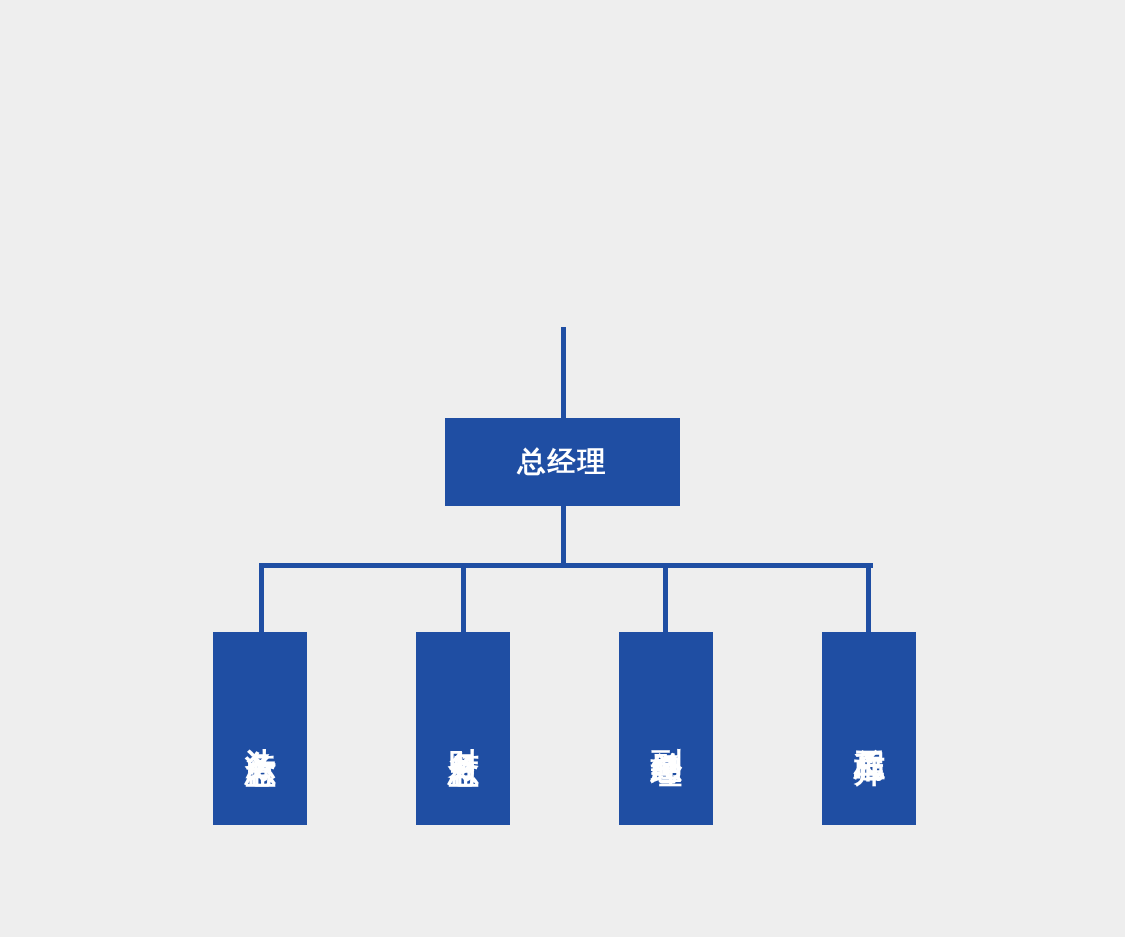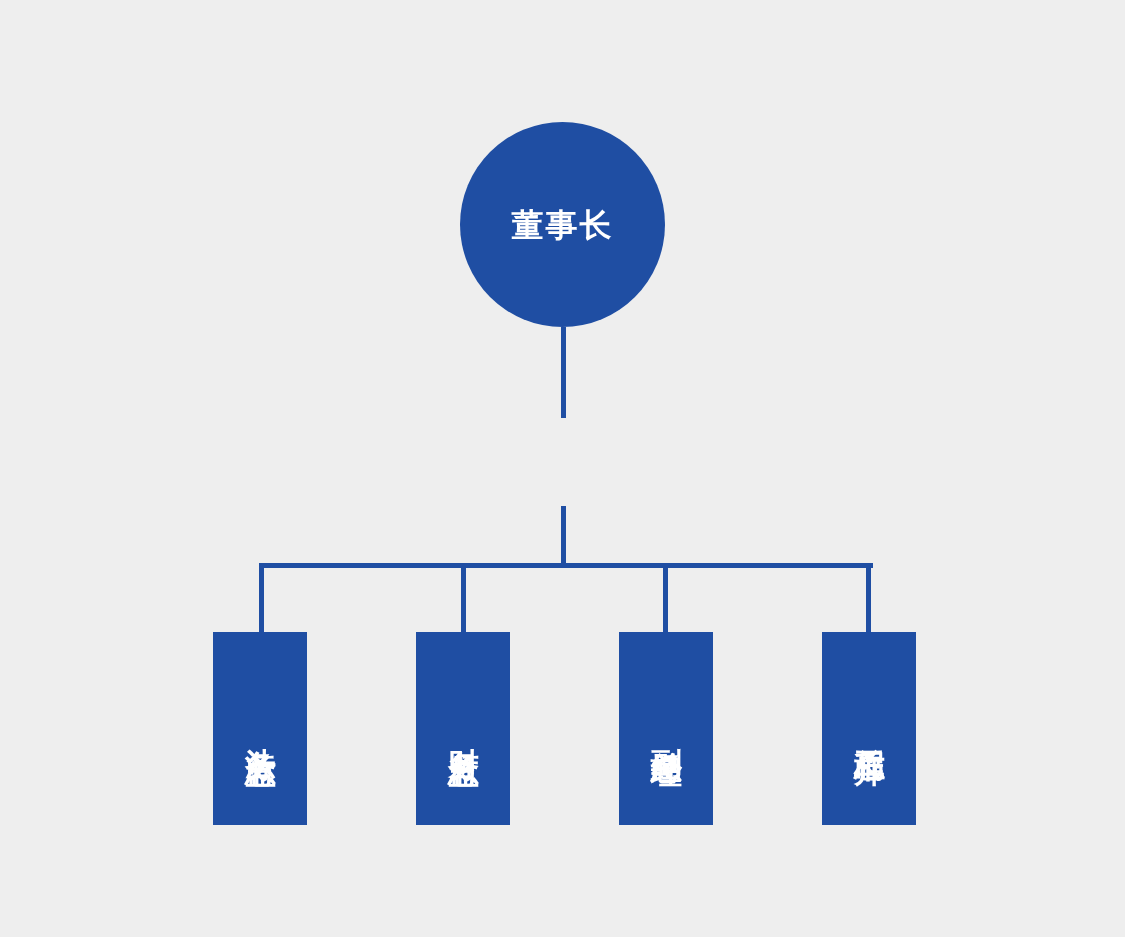--- a/index.html
+++ b/index.html
@@ -106,24 +106,24 @@
 
   <div class="conn conn-v" style="left:561px; top:506px; height:62px;"></div>
 
   <div class="conn conn-h" style="left:259px; top:563px; width:614px;"></div>
 
   <div class="conn conn-v" style="left:259px; top:563px; height:69px;"></div>
   <div class="conn conn-v" style="left:461px; top:563px; height:69px;"></div>
   <div class="conn conn-v" style="left:663px; top:563px; height:69px;"></div>
   <div class="conn conn-v" style="left:866px; top:563px; height:69px;"></div>
 
-  <div class="node-circle">
-    <span class="node-label">董事长</span>
+
+  <div class="node-box-wide">
+    <span class="node-label">总经理</span>
   </div>
-
 
   <div class="node-box-tall leaf-1">
     <span class="node-label">法务总监</span>
   </div>
   <div class="node-box-tall leaf-2">
     <span class="node-label">财务总监</span>
   </div>
   <div class="node-box-tall leaf-3">
     <span class="node-label">副总经理</span>
   </div>

